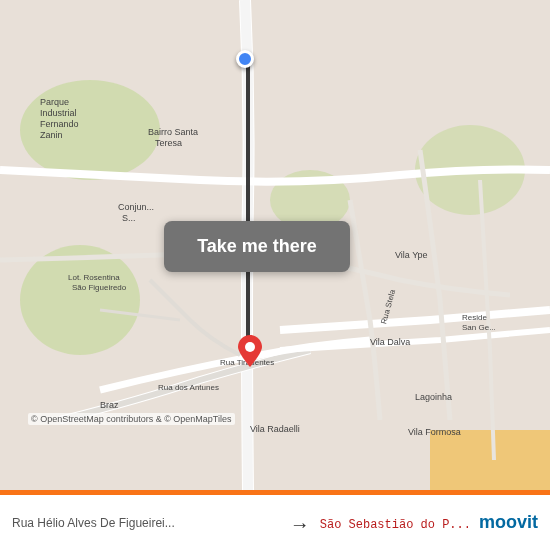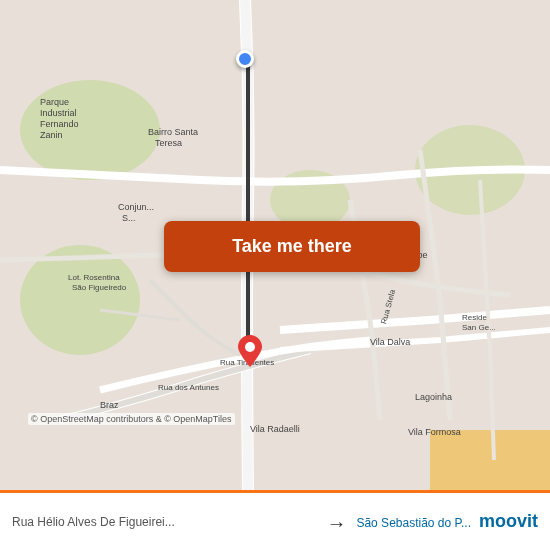--- a/index.html
+++ b/index.html
@@ -18,23 +18,23 @@
       position: absolute;
       top: 0; left: 0;
       width: 100%; height: 100%;
     }
 
     
     .take-me-there-btn {
       position: absolute;
       top: 221px;
       left: 164px;
-      width: 256px;
+      width: 186px;
       height: 51px;
-      background: #c2410c;
+      background: #737373;
       color: white;
       border: none;
       border-radius: 8px;
       font-size: 18px;
       font-weight: 600;
       cursor: pointer;
       display: flex;
       align-items: center;
       justify-content: center;
       box-shadow: 0 2px 8px rgba(0,0,0,0.3);
@@ -71,21 +71,21 @@
     .bottom-bar {
       position: absolute;
       bottom: 0;
       left: 0;
       width: 550px;
       height: 60px;
       background: white;
       display: flex;
       align-items: center;
       padding: 0 12px;
-      border-top: 3px solid #f97316;
+      border-top: 5px solid #f97316;
     }
 
     .bottom-bar-left {
       display: flex;
       flex-direction: column;
       flex: 1;
       overflow: hidden;
     }
 
     .bottom-bar-from {
@@ -97,24 +97,25 @@
     }
 
     .arrow-icon {
       font-size: 20px;
       color: #333;
       margin: 0 10px;
     }
 
     .bottom-bar-to {
       font-size: 12px;
-      color: #0369a1;
+      color: #b91c1c;
       white-space: nowrap;
       overflow: hidden;
       text-overflow: ellipsis;
+      font-family: Liberation Mono, monospace;
     }
 
     .moovit-logo {
       display: flex;
       align-items: center;
       gap: 4px;
       font-size: 18px;
       font-weight: bold;
       color: #0369a1;
       white-space: nowrap;

